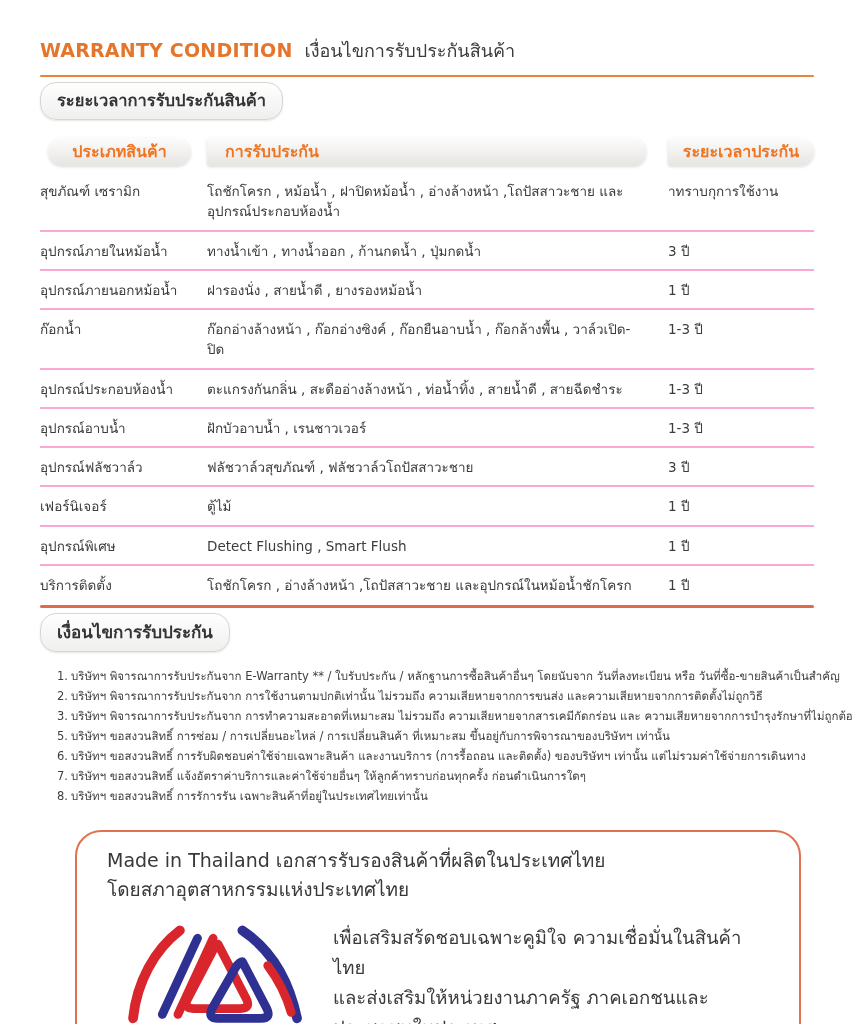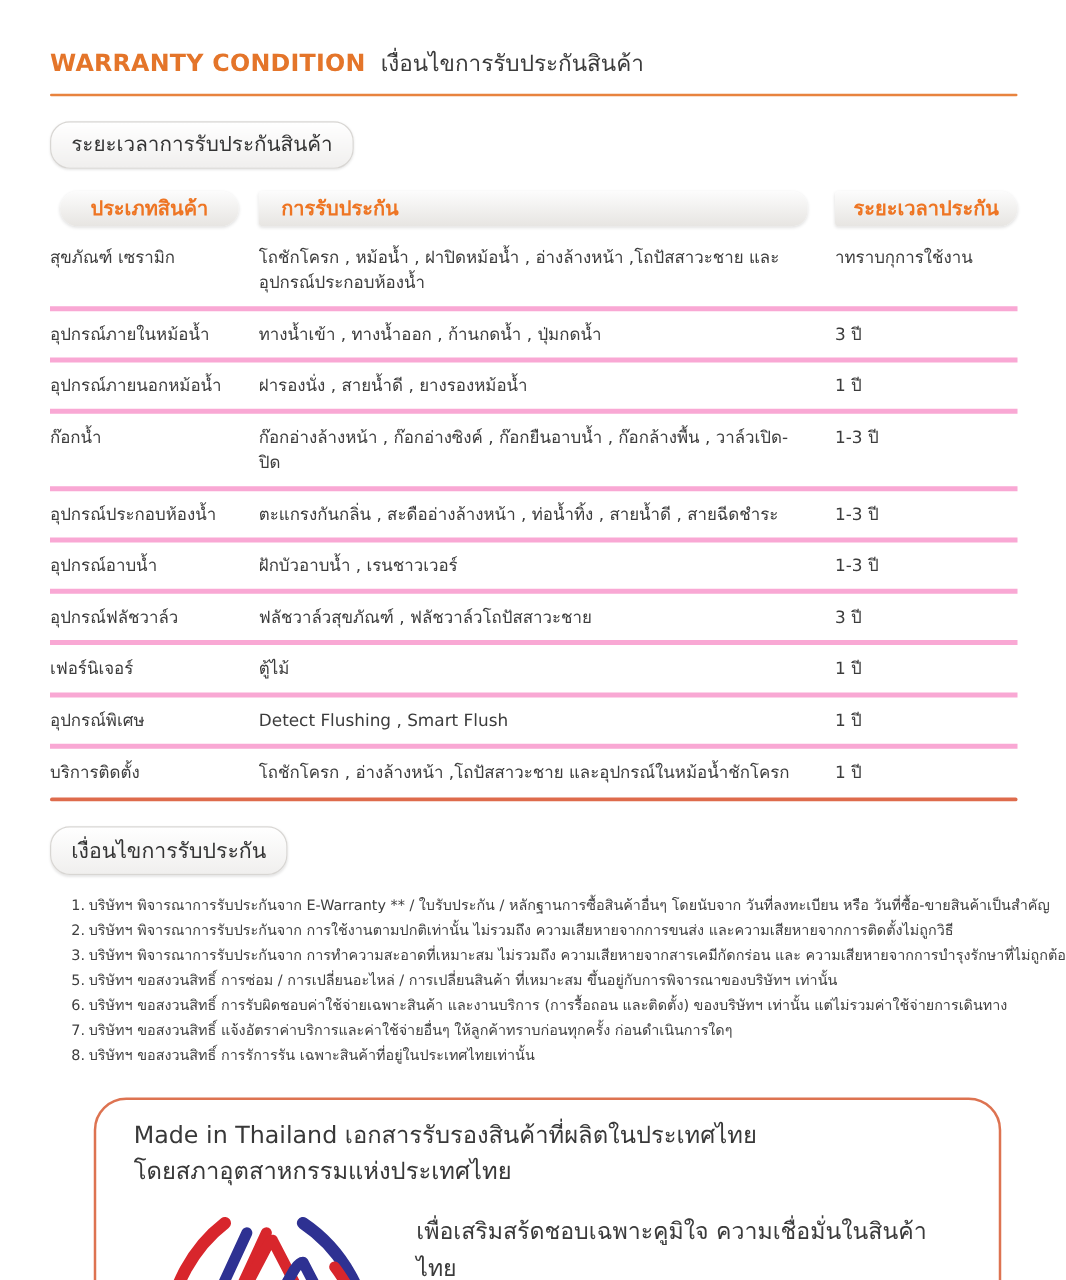--- a/index.html
+++ b/index.html
@@ -11,44 +11,44 @@
   }
 
   
   .doc-header { display:flex; align-items:baseline; gap:12px; }
   .doc-title-en { color:#e4752a; font-size:19px; font-weight:bold; letter-spacing:.2px; }
   .doc-title-th { color:#3b3b3b; font-size:18px; }
   .header-rule { height:2px; background:#e8833e; margin-top:10px; border-radius:2px; }
 
   
   .section-pill {
-    display:inline-block; margin-top:20px;
+    display:inline-block; margin-top:5px;
     background:linear-gradient(#ffffff,#f0efee);
     border:1px solid #d8d6d3; border-radius:16px;
     box-shadow:0 1px 2px rgba(0,0,0,.10);
-    padding:4px 16px 6px; font-size:16.5px; font-weight:normal; color:#343434;
+    padding:4px 16px 6px; font-size:16.5px; font-weight:bold; color:#343434;
   }
 
   
   .wtable { margin-top:18px; }
   .thead-row { display:grid; grid-template-columns:167px 461px 146px; }
   .col-pill {
     background:linear-gradient(#fcfcfc,#e7e5e2);
     box-shadow:0 1px 3px rgba(0,0,0,.14);
     color:#ee7523; font-weight:bold; font-size:16px;
     height:28px; line-height:28px;
   }
   .col-pill.p1 { margin-left:8px; margin-right:16px; border-radius:15px; text-align:center; }
   .col-pill.p2 { margin-right:22px; border-radius:3px 12px 12px 3px; padding-left:18px; }
   .col-pill.p3 { border-radius:3px 15px 15px 3px; text-align:center; }
 
   .tbody { margin-top:6px; }
   .trow {
     display:grid; grid-template-columns:167px 461px 146px;
-    padding:9px 0 8px; border-bottom:4px solid #f9a8d4;
+    padding:9px 0 8px; border-bottom:2px solid #f9a8d4;
     font-size:13.5px; color:#3c3c3c; line-height:1.5;
   }
   .trow:last-child { border-bottom:none; }
   .cell-cat { padding-right:6px; }
   .cell-cov { padding-right:24px; }
   .cell-per { }
   .table-bottom-rule { height:3px; background:#de6b4c; border-radius:2px; margin-top:2px; }
 
   
   .cond-pill { font-size:17px; }

